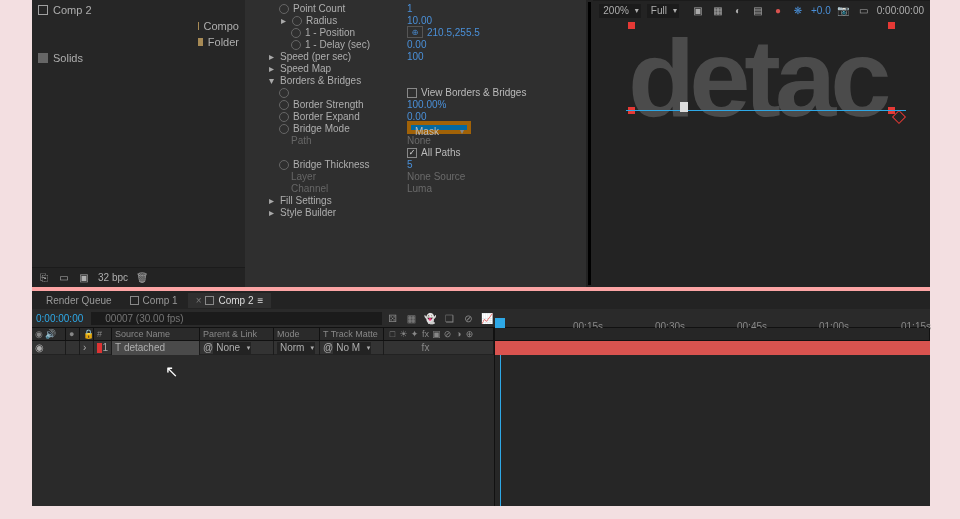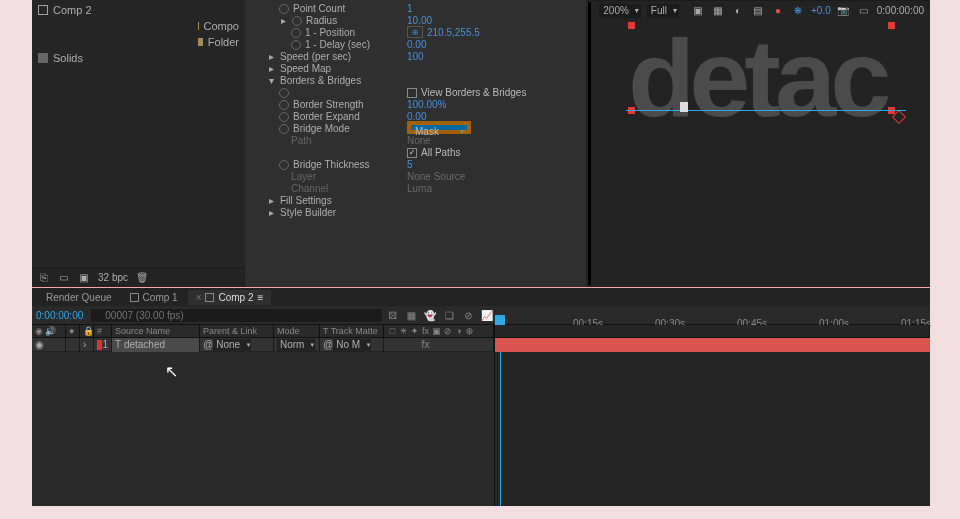--- a/index.html
+++ b/index.html
@@ -43,21 +43,21 @@
   .handle { position: absolute; width: 7px; height: 7px; background: #e53935; }
   .marker { position: absolute; width: 10px; height: 10px; border: 1px solid #e53935; transform: rotate(45deg); }
   .viewer-footer { height: 20px; background: #232323; border-top: 1px solid #1b1b1b; display: flex; align-items: center; gap: 6px; padding: 0 6px; font-size: 10px; }
   .viewer-footer .ddv { background: #1b1b1b; padding: 0 12px 0 4px; position: relative; height: 14px; line-height: 14px; }
   .viewer-footer .ddv::after { content: "▾"; position: absolute; right: 2px; top: 0; font-size: 8px; }
   .viewer-footer .ico { width: 14px; height: 14px; display: flex; align-items: center; justify-content: center; color: #aaa; }
   .viewer-footer .spacer { flex: 1; }
   .blue-num { color: #4a90d9; }
 
   
-  .bottom { height: 219px; background: #232323; border-top: 1px solid #fca5a5; display: flex; flex-direction: column; }
+  .bottom { height: 219px; background: #232323; border-top: 4px solid #fca5a5; display: flex; flex-direction: column; }
   .tl-tabs { height: 18px; display: flex; align-items: center; font-size: 10px; gap: 2px; padding-left: 6px; }
   .tl-tab { padding: 2px 8px; background: #232323; color: #999; display: flex; align-items: center; gap: 4px; }
   .tl-tab.active { background: #2f2f2f; color: #ddd; }
   .tl-tab .close { color: #777; }
   .comp-mark { width: 9px; height: 9px; border: 1px solid #888; }
 
   .tl-header { height: 18px; display: flex; align-items: center; background: #2a2a2a; font-size: 10px; }
   .tl-left { width: 462px; display: flex; align-items: center; }
   .tl-left .tc { color: #2ea8e6; padding: 0 4px; }
   .tl-left .search { flex: 1; margin: 0 4px; }

